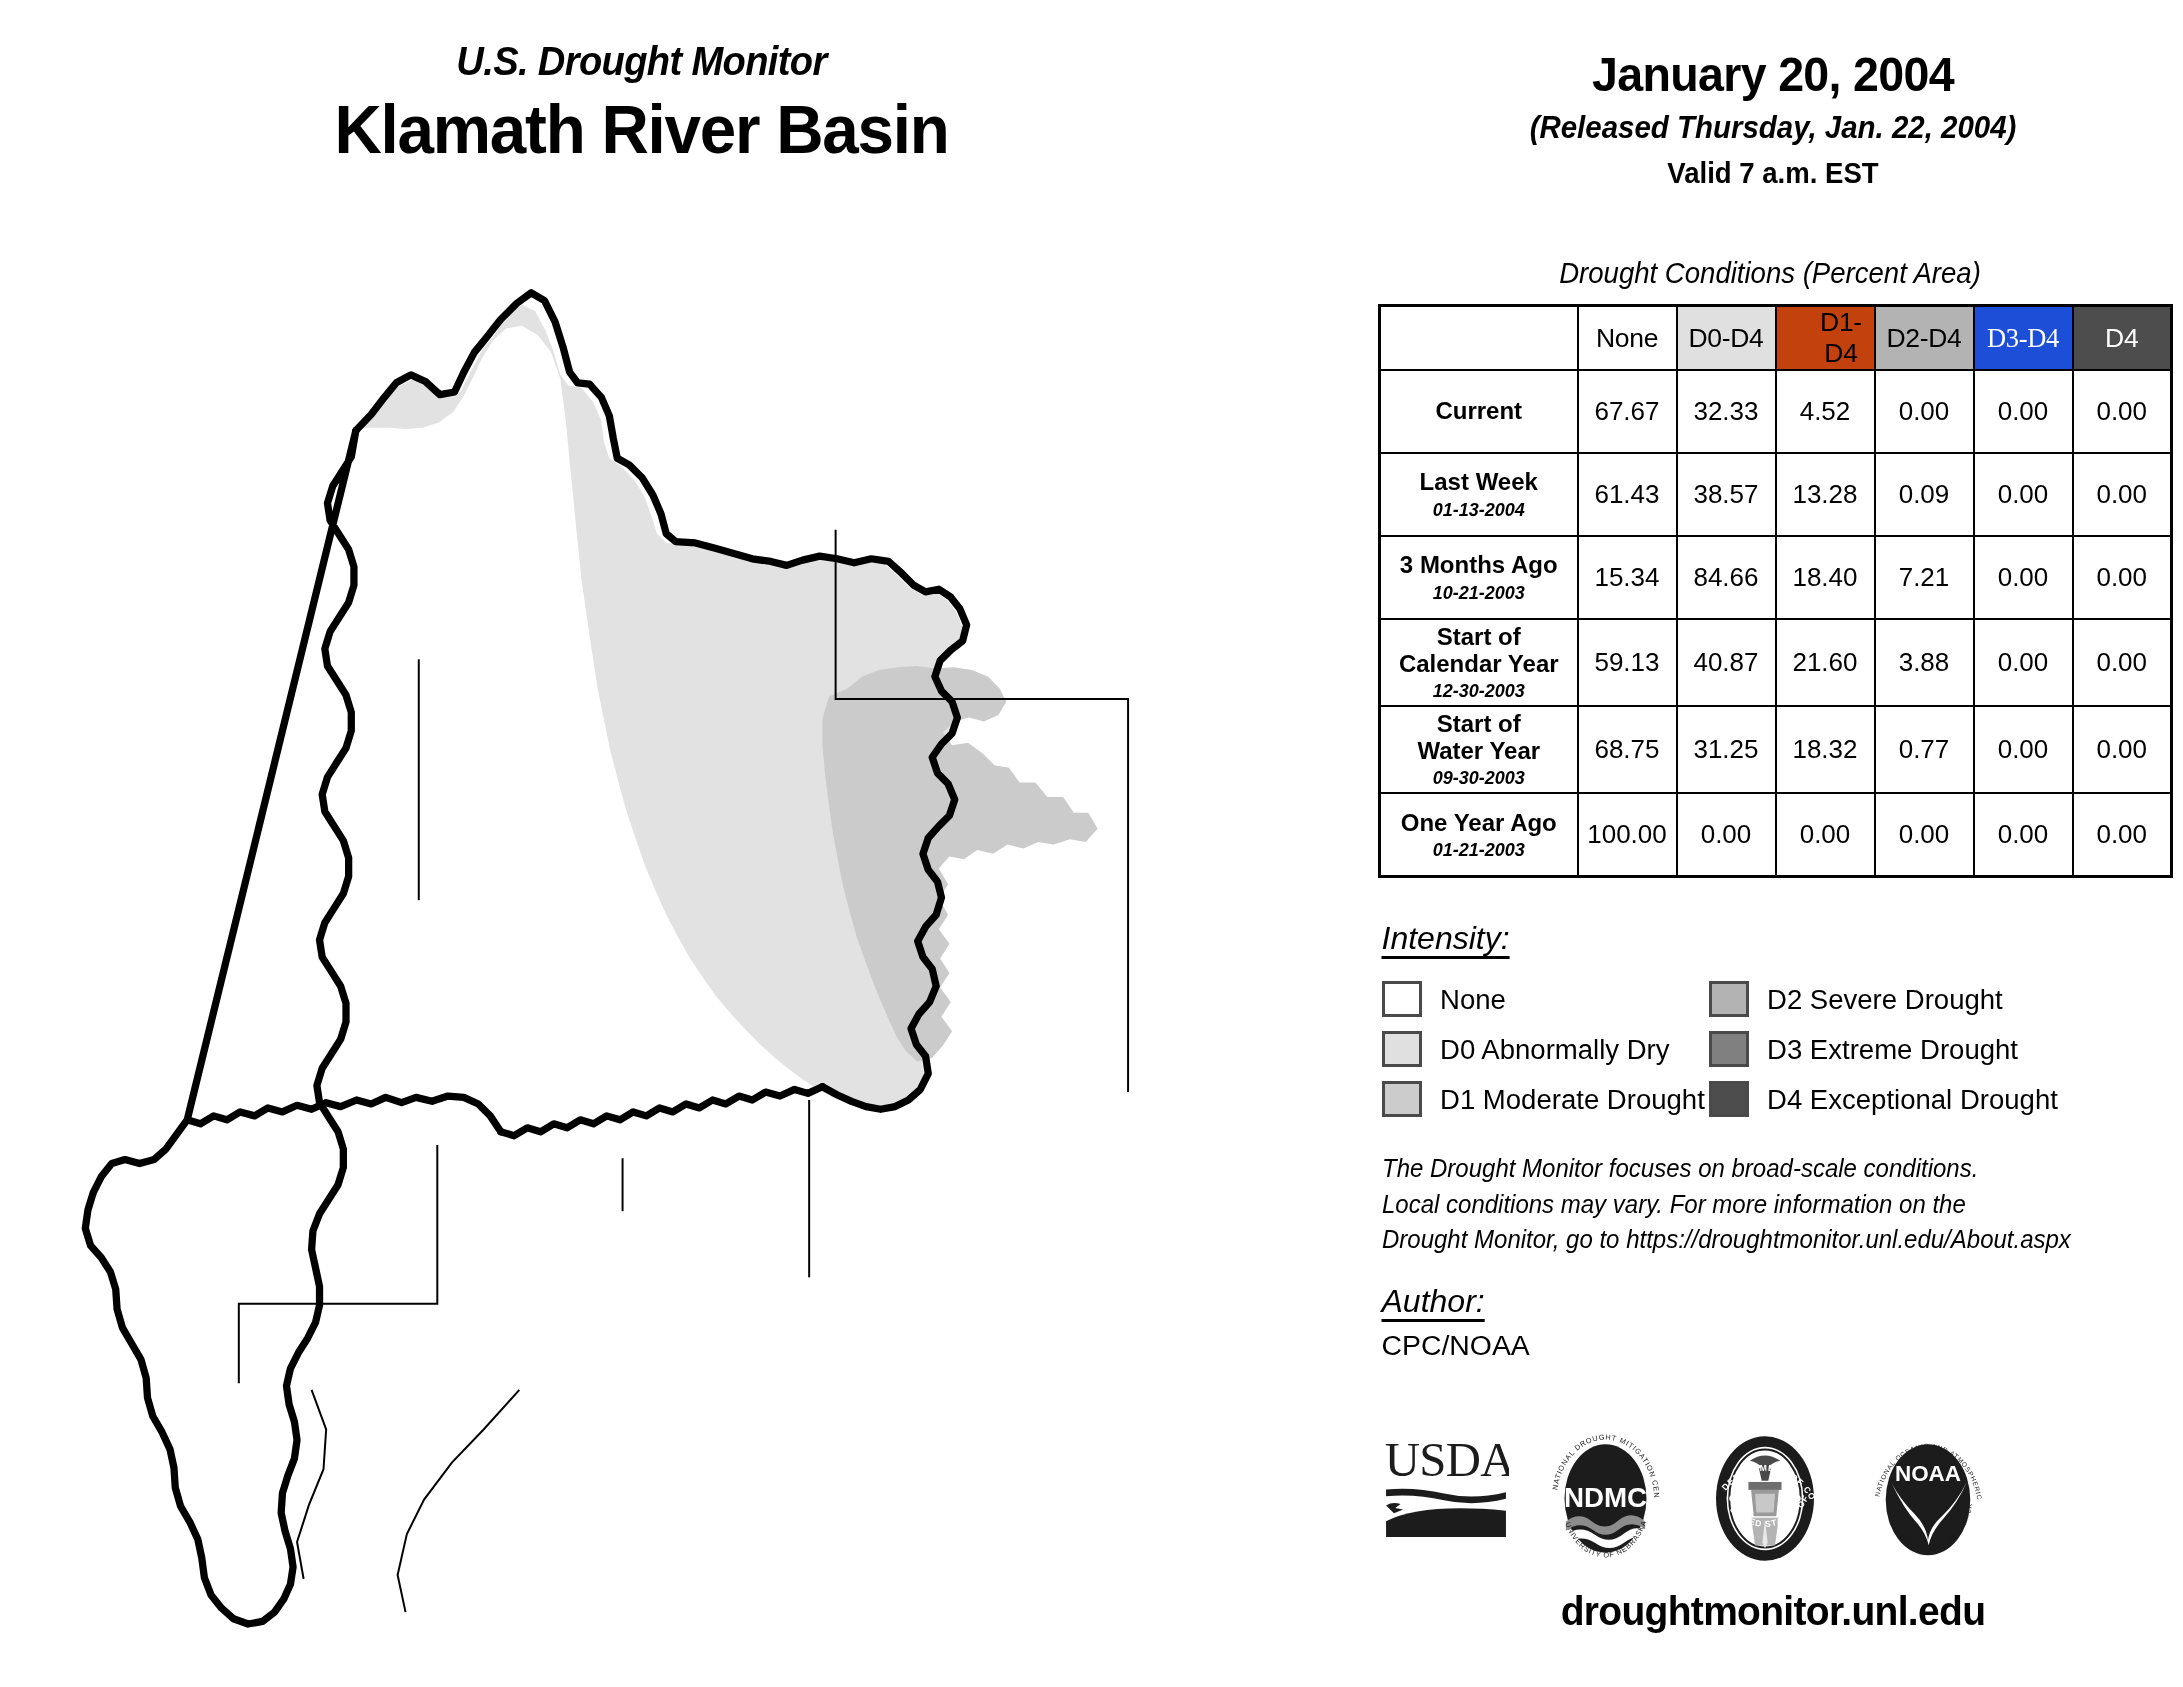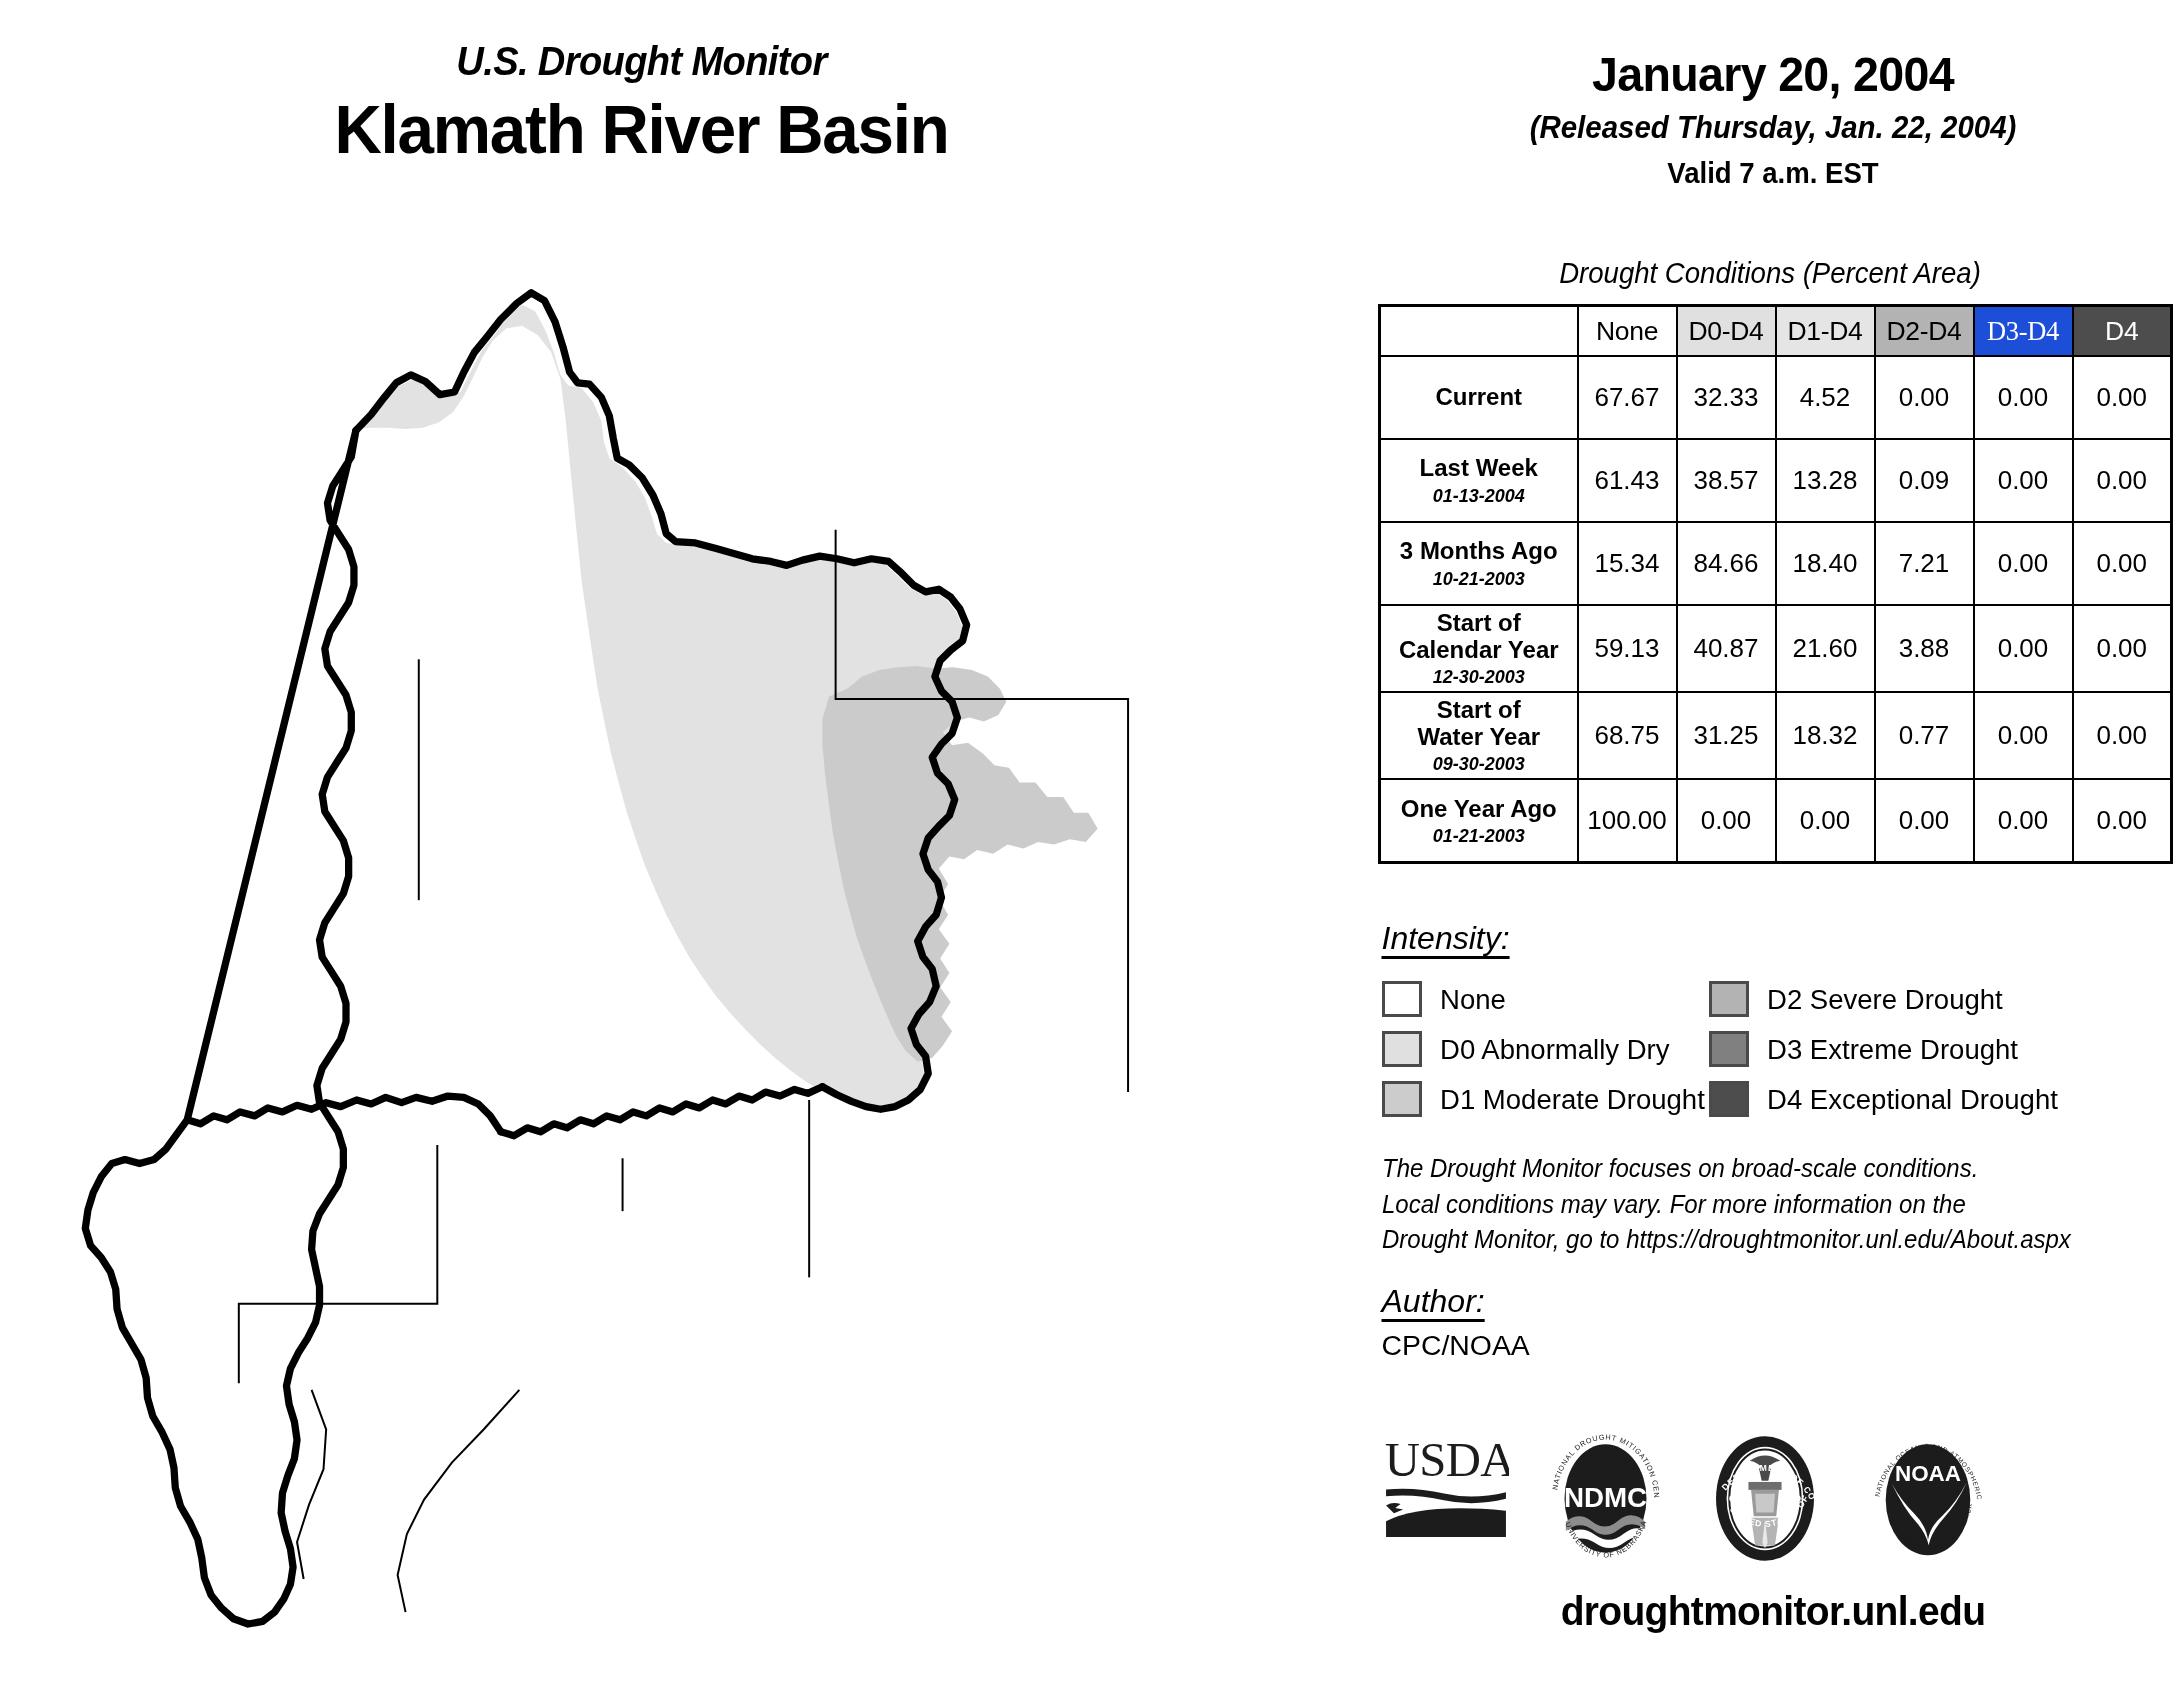--- a/index.html
+++ b/index.html
@@ -273,21 +273,21 @@
         <col class="valcol">
       <col class="valcol">
         <col class="valcol">
         <col class="valcol">
     </colgroup>
     <thead>
       <tr>
         <th class="hdr-spacer"></th>
       <th style="background: rgb(255, 255, 255); color: rgb(0, 0, 0);">None</th>
           <th style="background: rgb(224, 224, 224); color: rgb(0, 0, 0);">D0-D4</th>
-          <th style="background: #e5e5e5; color: rgb(0, 0, 0);">D1-D4</th>
+          <th style="background: #c2410c; color: rgb(0, 0, 0); padding-left: 32px;">D1-D4</th>
           <th style="background: rgb(179, 179, 179); color: rgb(0, 0, 0);">D2-D4</th>
           <th style="background: #1d4ed8; color: rgb(255, 255, 255); font-family: Liberation Serif, serif;">D3-D4</th>
           <th style="background: rgb(77, 77, 77); color: #ffffff;">D4</th>
         </tr>
     </thead>
     <tbody>
         <tr>
           <td class="rowlabel">Current</td>
           <td>67.67</td>
           <td>32.33</td>

